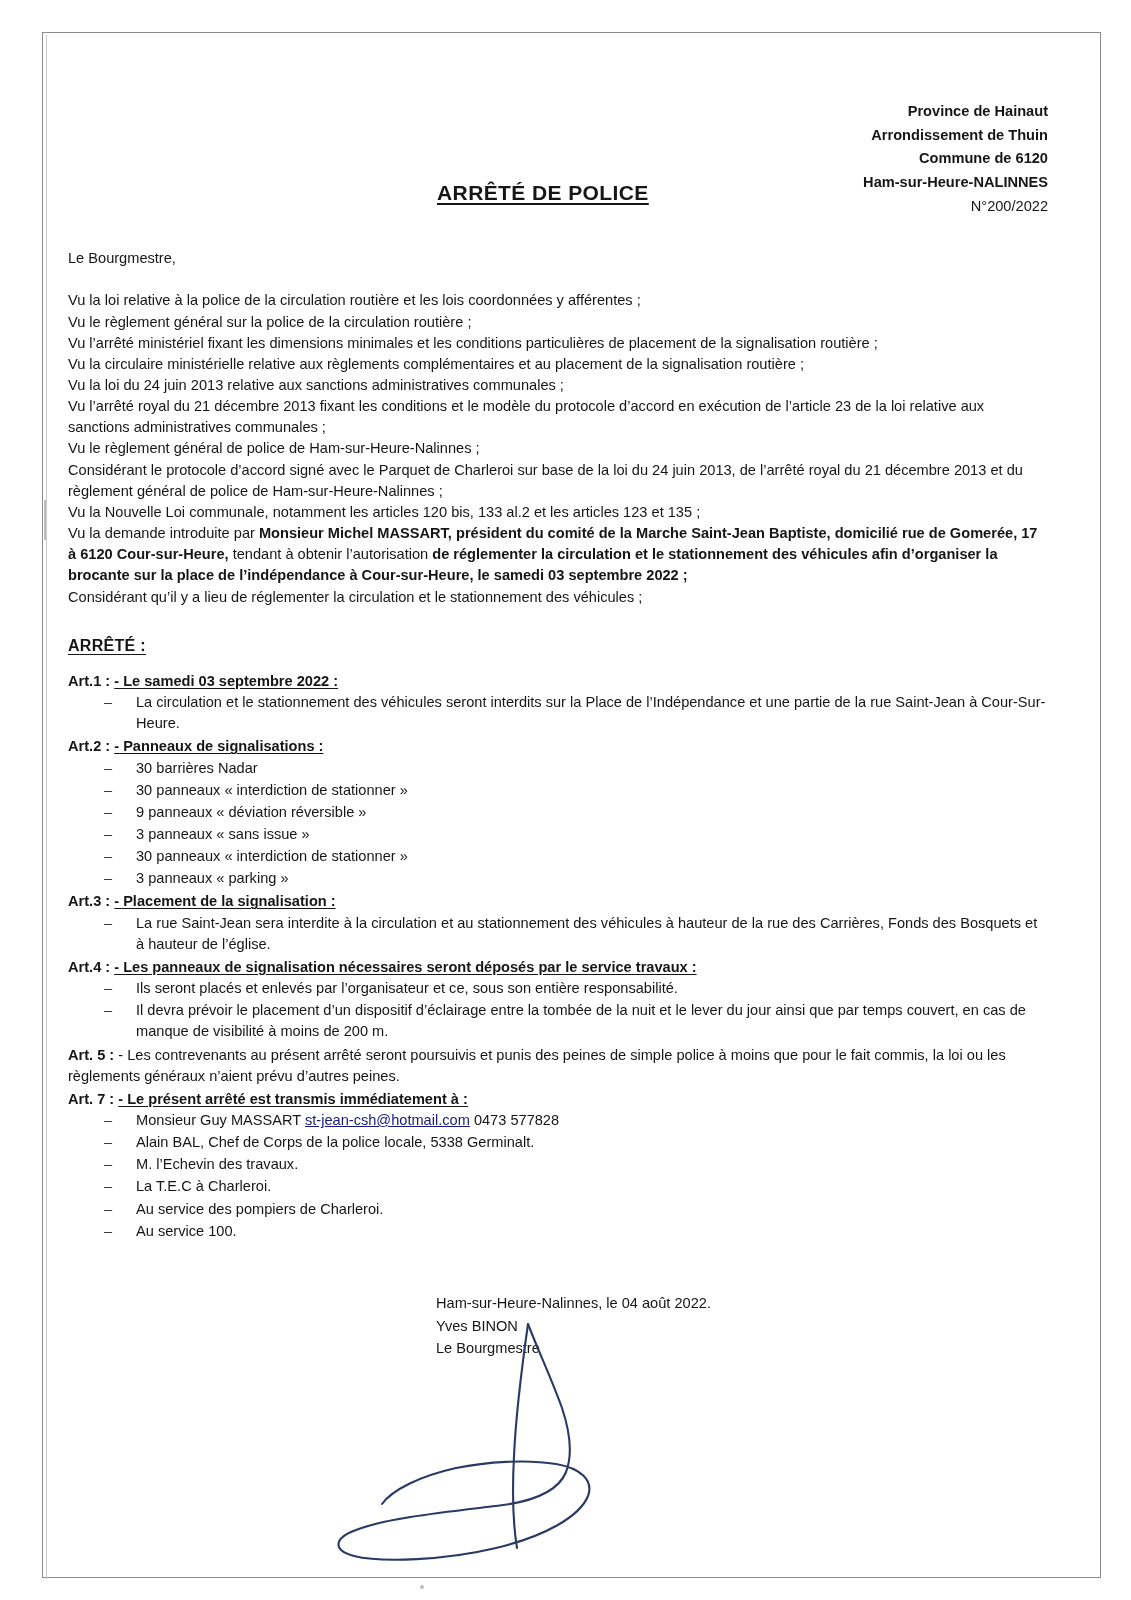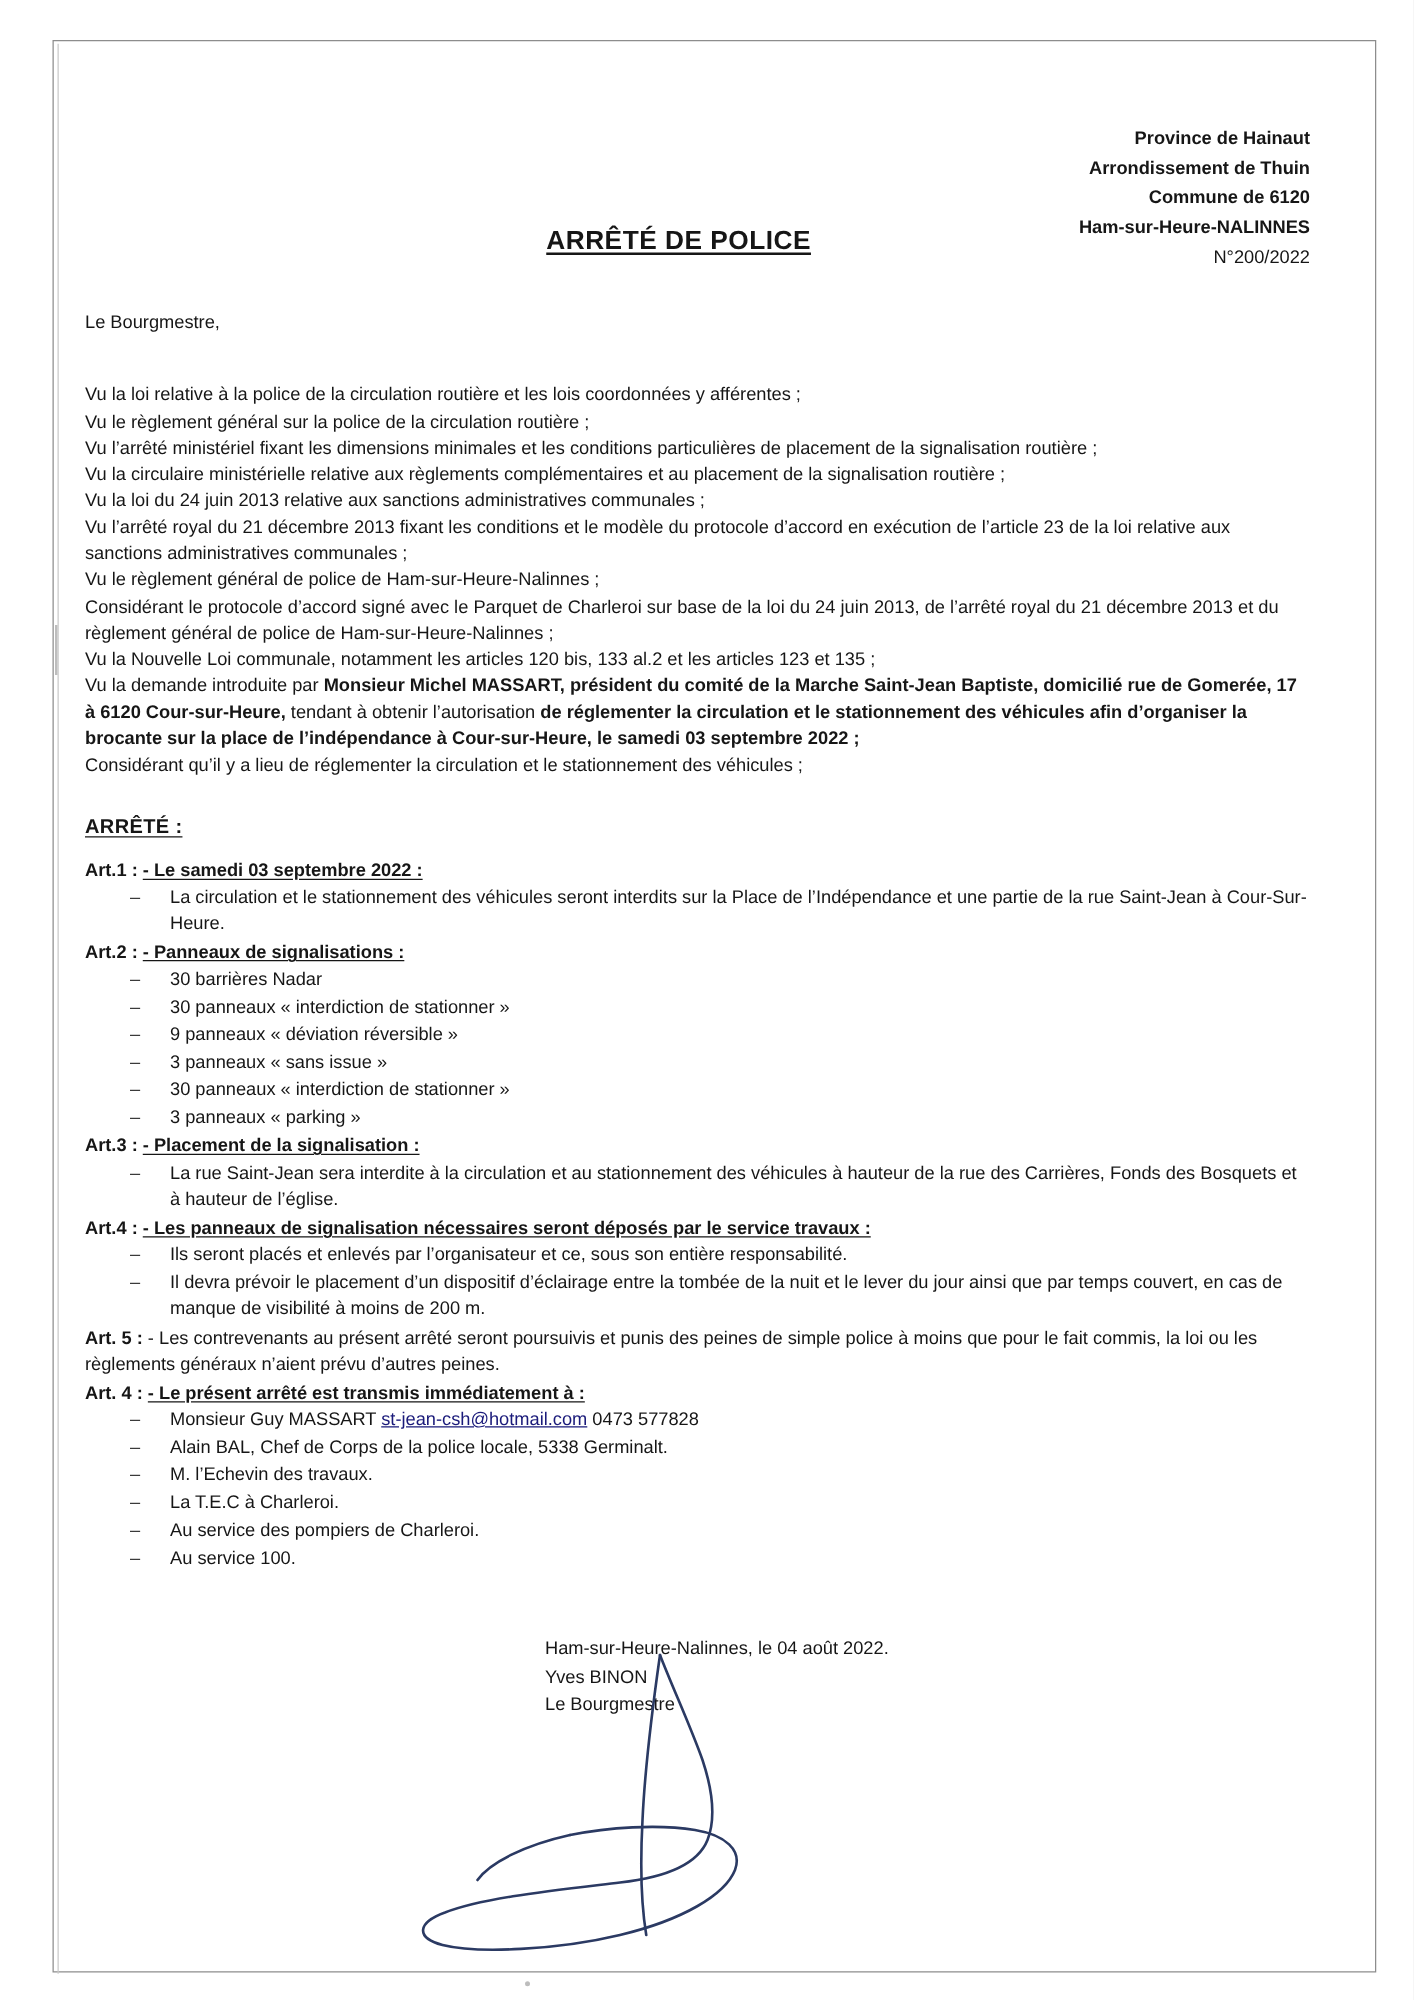--- a/index.html
+++ b/index.html
@@ -63,21 +63,21 @@
     font-weight: bold;
     letter-spacing: .4px;
     text-decoration: underline;
     text-underline-offset: 3px;
     margin-left: 24px;
   }
   .salutation {
     margin-top: 30px;
   }
   .vu-block {
-    margin-top: 37px;
+    margin-top: 21px;
   }
   .vu-block p {
     margin: 0;
     text-indent: 0;
   }
   .arrete-head {
     text-align: left;
     font-size: 16px;
     font-weight: bold;
     margin: 26px 0 14px 0;
@@ -208,21 +208,21 @@
         <li>Ils seront placés et enlevés par l’organisateur et ce, sous son entière responsabilité.</li>
         <li>Il devra prévoir le placement d’un dispositif d’éclairage entre la tombée de la nuit et le lever du jour ainsi que par temps couvert, en cas de manque de visibilité à moins de 200 m.</li>
       </ul>
     </div>
 
     <div class="art">
       <p class="art-line normal"><span class="lbl">Art. 5 : </span><span>- Les contrevenants au présent arrêté seront poursuivis et punis des peines de simple police à moins que pour le fait commis, la loi ou les règlements généraux n’aient prévu d’autres peines.</span></p>
     </div>
 
     <div class="art">
-      <p class="art-line"><span class="lbl">Art. 4 : </span><span class="u">- Le présent arrêté est transmis immédiatement à :</span></p>
+      <p class="art-line"><span class="lbl">Art. 7 : </span><span class="u">- Le présent arrêté est transmis immédiatement à :</span></p>
       <ul class="dash">
         <li><span>Monsieur Guy MASSART </span><span class="email-link">st-jean-csh@hotmail.com</span><span>  0473 577828</span></li>
         <li>Alain BAL, Chef de Corps de la police locale, 5338 Germinalt.</li>
         <li>M. l’Echevin des travaux.</li>
         <li>La T.E.C à Charleroi.</li>
         <li>Au service des pompiers de Charleroi.</li>
         <li>Au service 100.</li>
       </ul>
     </div>
 

